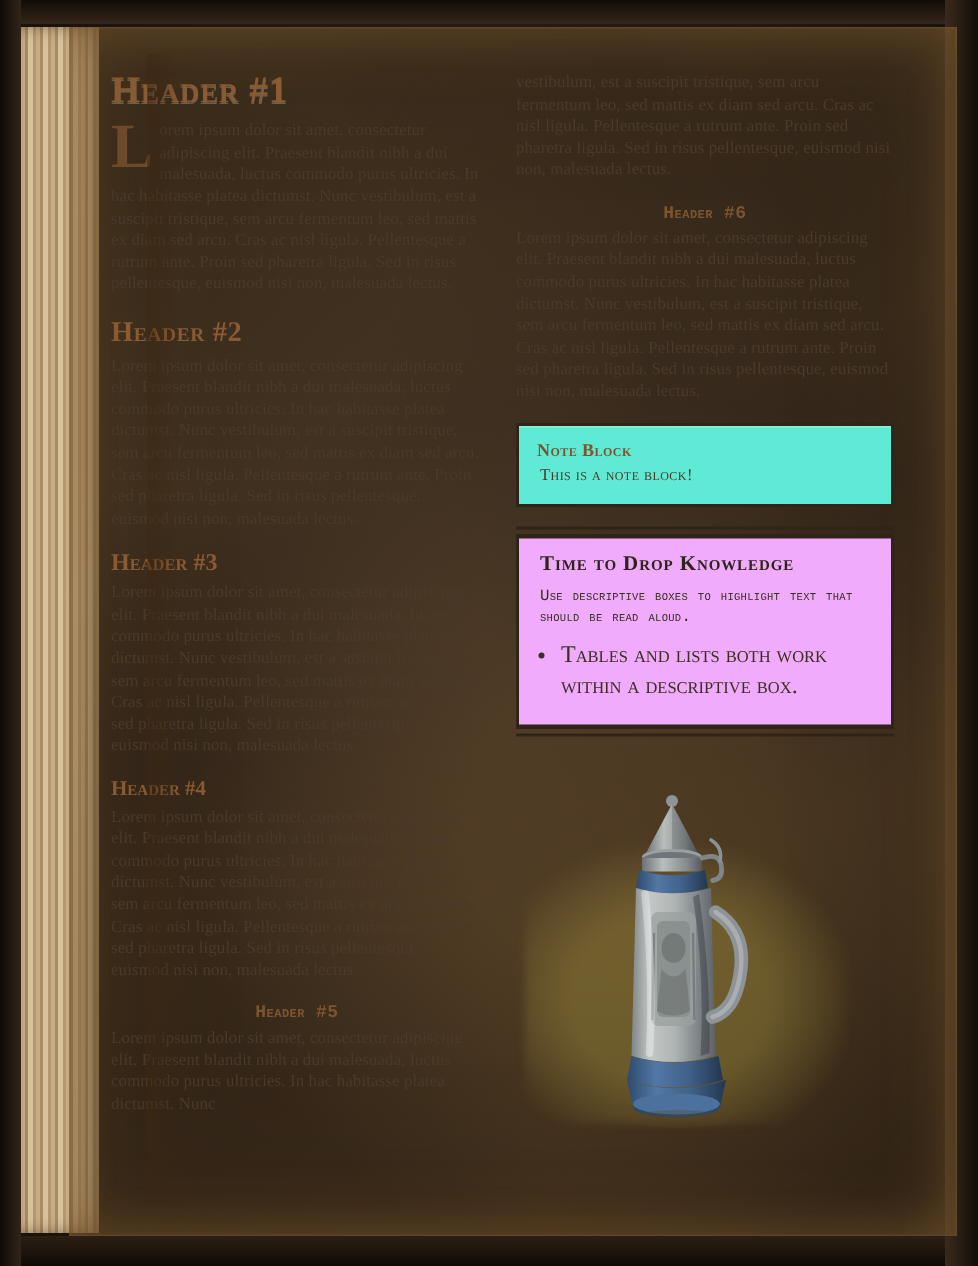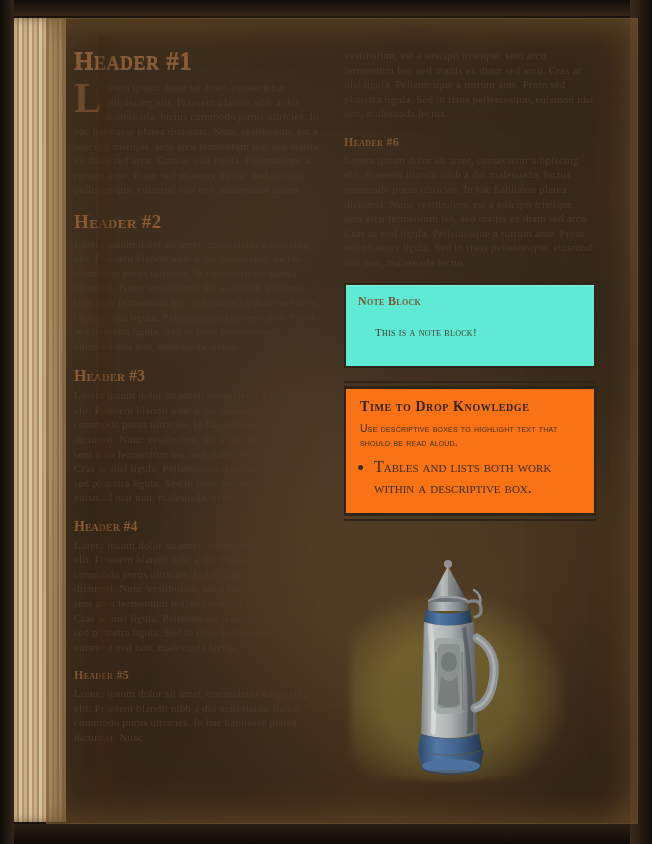--- a/index.html
+++ b/index.html
@@ -162,27 +162,28 @@
   }
   h4.hdr {
     font-family: "Liberation Serif", serif;
     font-variant: small-caps;
     font-weight: 700;
     color: #8a5a32;
     font-size: 14px;
     margin: 14px 0 3px 0;
   }
   h5.hdr {
-    font-family: Liberation Serif, serif;
+    font-family: Liberation Mono, monospace;
     font-variant: small-caps;
     font-weight: 700;
     color: #7c5530;
     font-size: 12px;
     margin: 14px 0 3px 0;
     letter-spacing: .3px;
+    text-align: center;
   }
   h6.hdr {
     font-family: "Liberation Serif", serif;
     font-variant: small-caps;
     font-weight: 700;
     color: #7c5530;
     font-size: 12px;
     margin: 0 0 3px 0;
     letter-spacing: .3px;
   }
@@ -216,30 +217,30 @@
     background: linear-gradient(#cdb punkt, #cdb punkt);
     background-color: #5eead4;
     border: 2px solid #2e2418;
     box-shadow: 0 1px 0 rgba(255,245,220,.3) inset;
   }
   .note-block .note-body {
     font-family: "Liberation Serif", serif;
     font-variant: small-caps;
     font-size: 11px;
     color: #4a3a2a;
-    margin: 17px;
+    margin: 2px;
     letter-spacing: .3px;
   }
 
   
   .desc-box {
     position: relative;
     margin: 18px 0 0 0;
     padding: 10px 14px 14px 14px;
-    background-color: #f97316;
+    background-color: #f0abfc;
     border-top: 3px solid #2e2418;
     border-bottom: 3px solid #2e2418;
     border-left: 2px solid #2e2418;
     border-right: 2px solid #2e2418;
   }
   .desc-box::before,
   .desc-box::after {
     content: "";
     position: absolute;
     left: -2px;
@@ -252,21 +253,21 @@
   .desc-title {
     font-family: "Liberation Serif", serif;
     font-variant: small-caps;
     font-weight: 700;
     font-size: 14px;
     color: #2e2418;
     margin: 0 0 6px 0;
     letter-spacing: .6px;
   }
   .desc-text {
-    font-family: Liberation Sans, sans-serif;
+    font-family: Liberation Mono, monospace;
     font-variant: small-caps;
     font-size: 10.5px;
     line-height: 1.35;
     color: #3c2f20;
     margin: 0;
     letter-spacing: .2px;
   }
   .desc-list {
     margin: 6px 0 0 0;
     padding: 0 0 0 14px;

